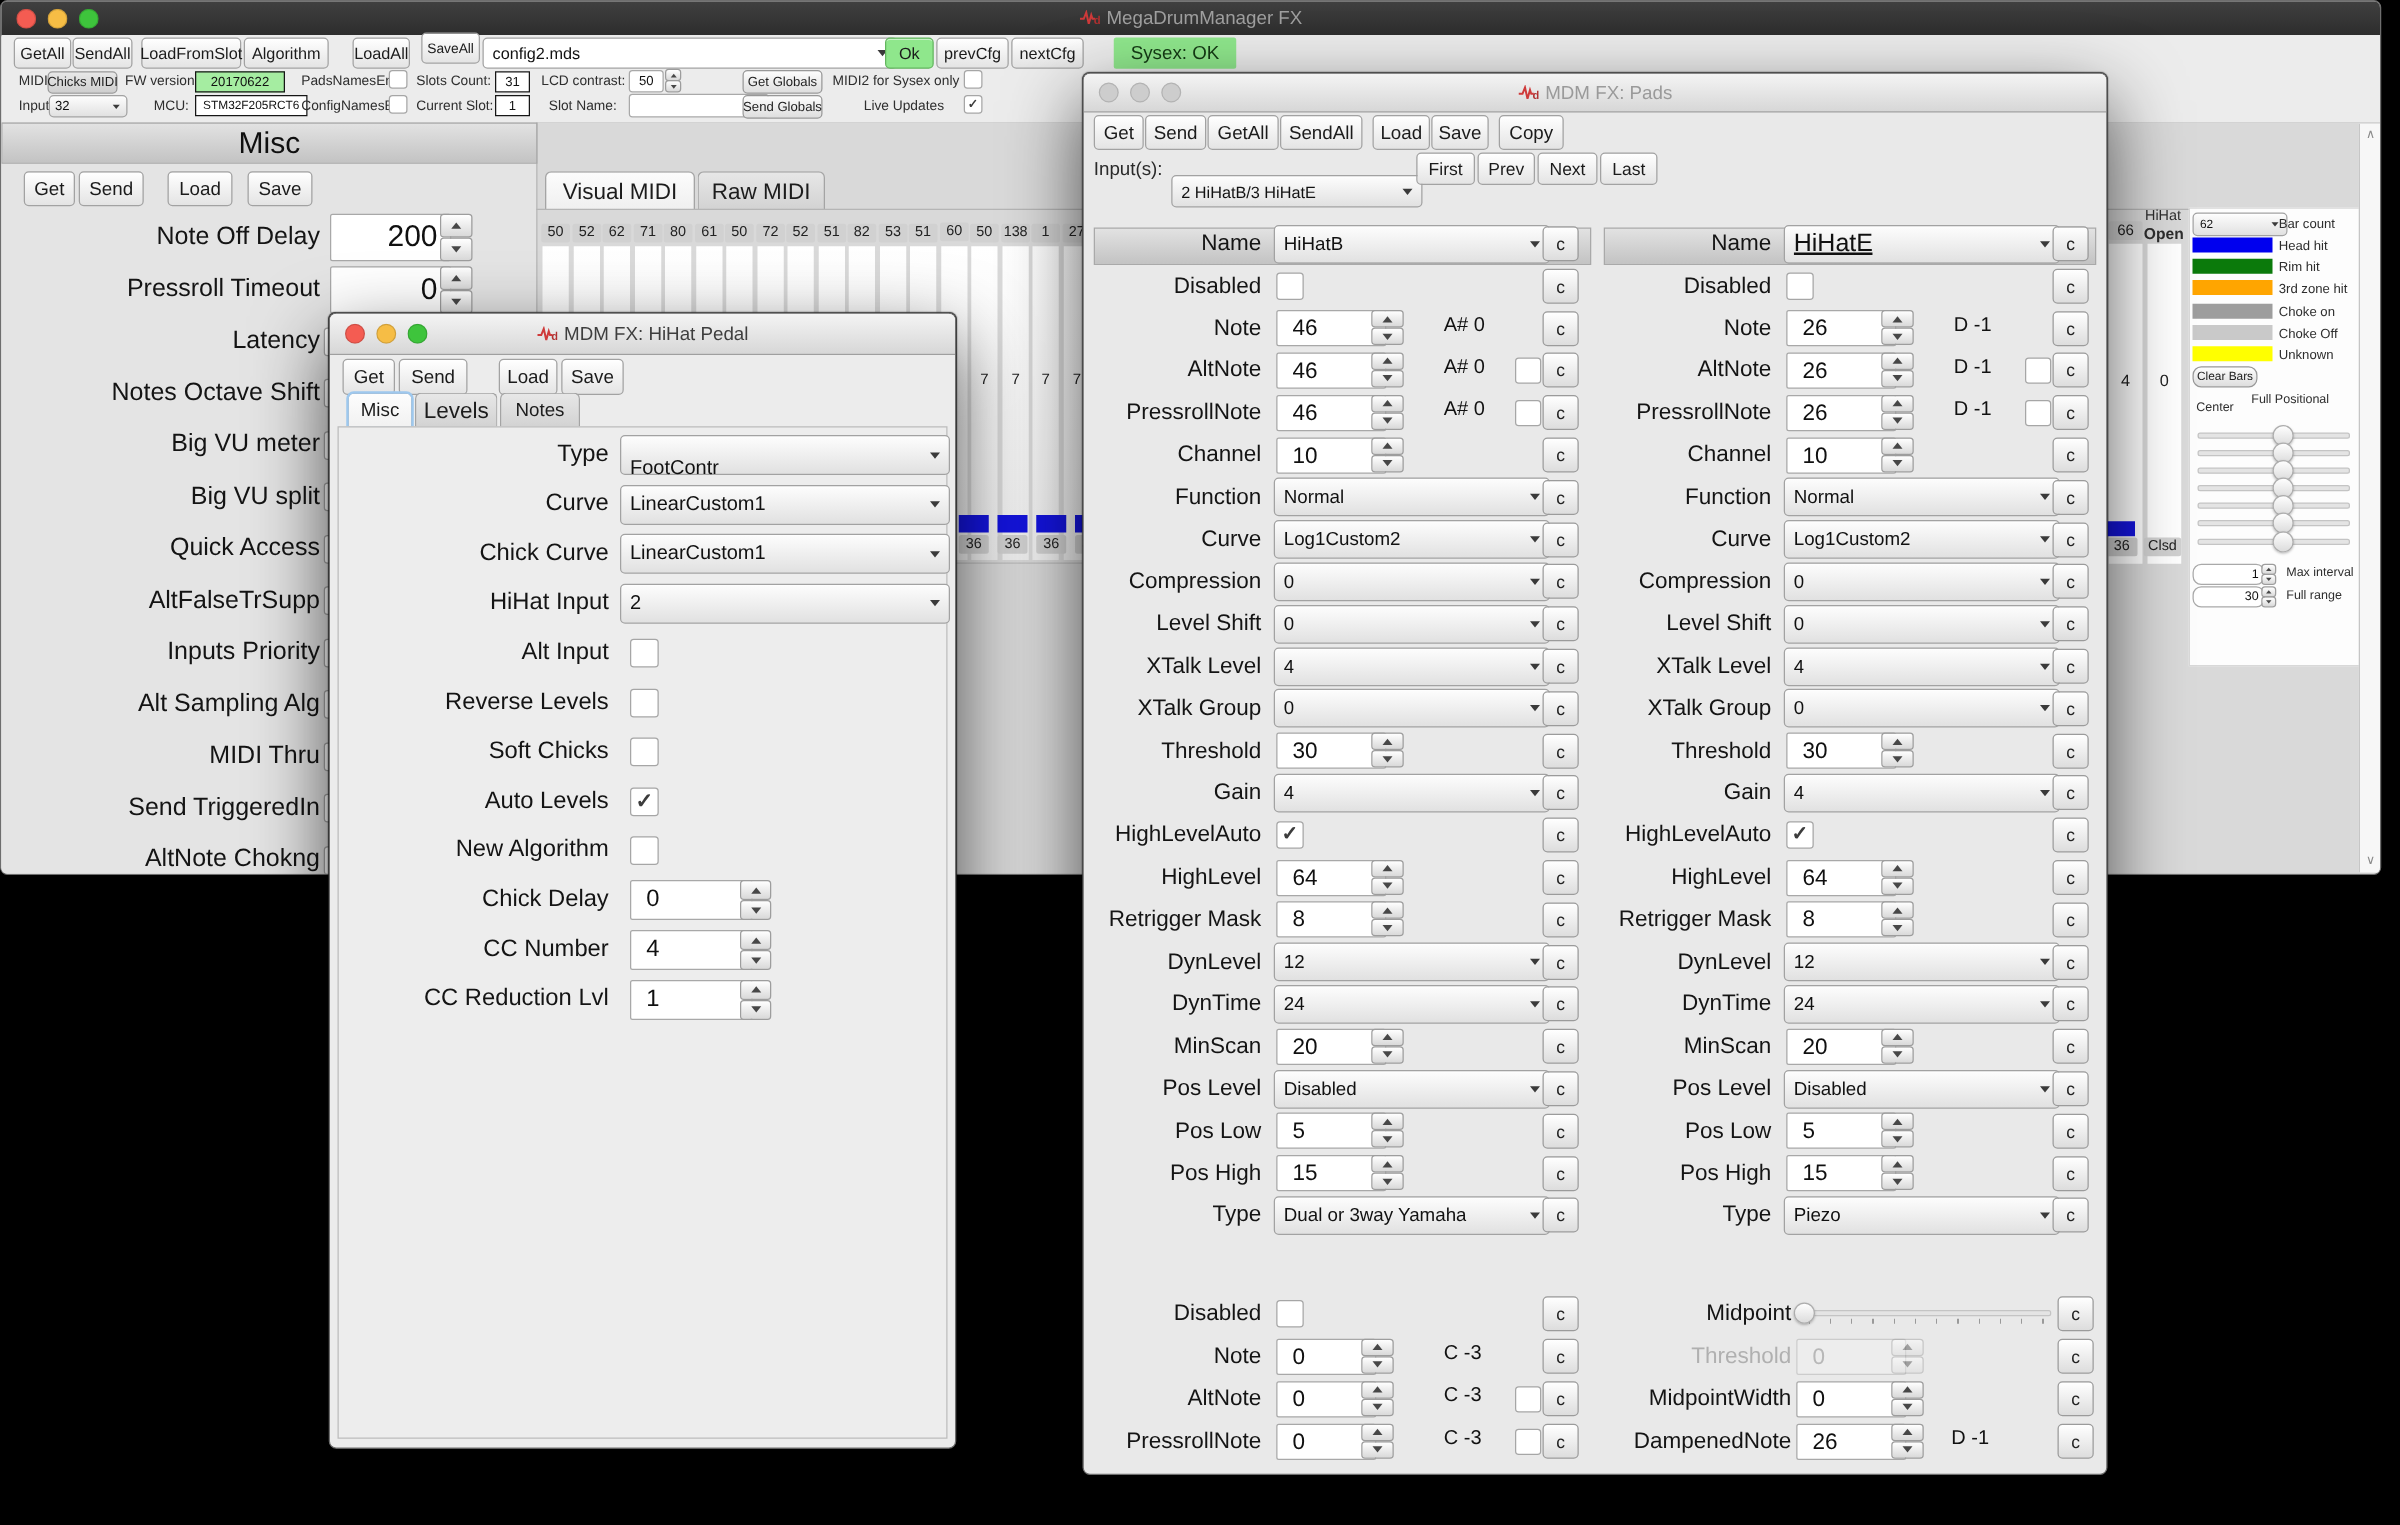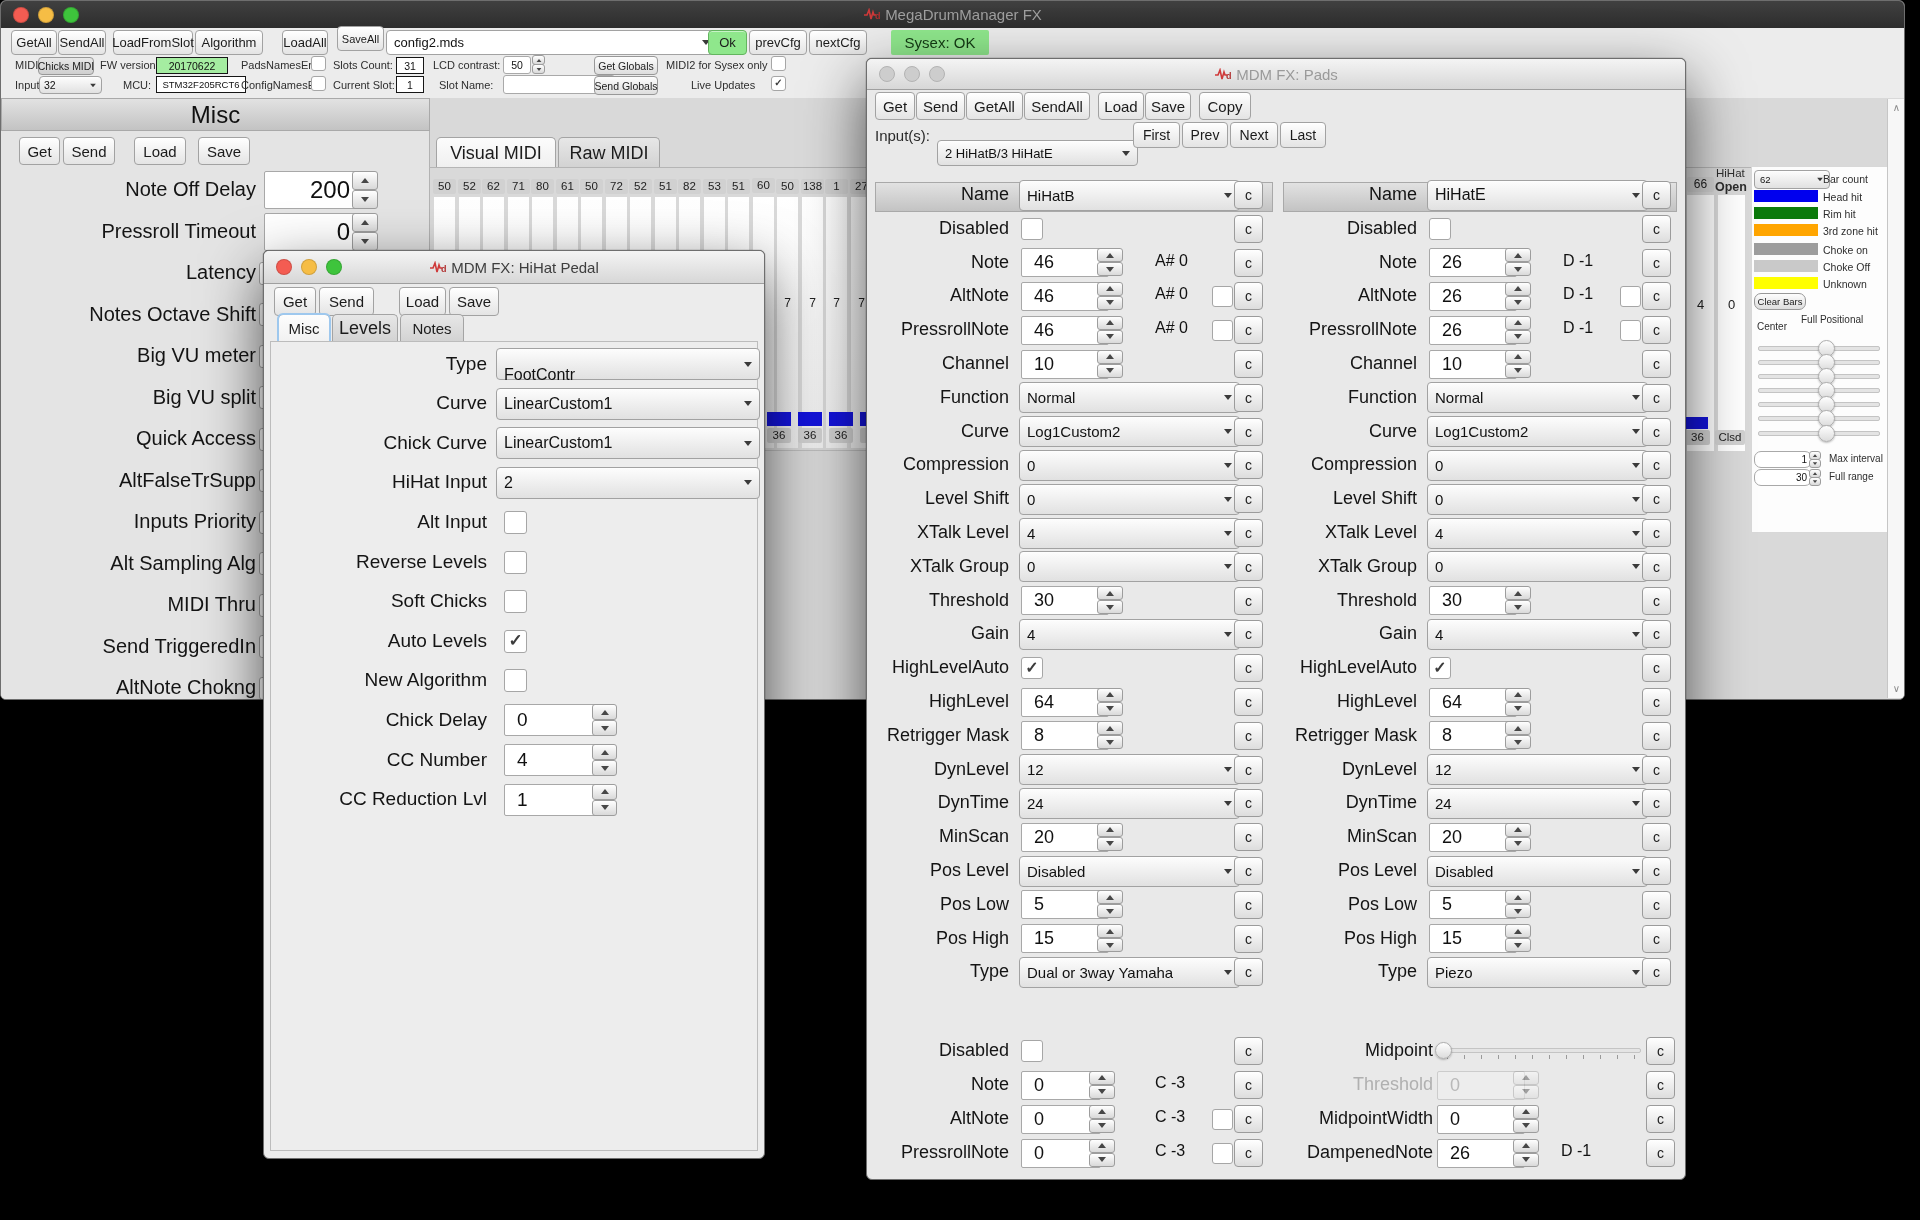--- a/index.html
+++ b/index.html
@@ -377,21 +377,21 @@
       <span>Rim/Edge</span>
     </div>
   <div class="rlabel" style="left: 8px; top: 126px; width: 134px; font-size: 18px;">Name</div>
       <div class="combo" style="left: 152px; top: 120.5px; width: 205px; height: 29px;">
         <div class="combo-text" style="font-size: 15px; position: static;">HiHatB</div>
         <div class="combo-arrow" style="position: static;"></div>
       </div>
       <div class="c-btn" style="left: 367px; top: 122px;">c</div>
       <div class="rlabel" style="left: 416px; top: 126px; width: 134px; font-size: 18px;">Name</div>
       <div class="combo" style="left: 560px; top: 120.5px; width: 205px; height: 29px;">
-        <div class="combo-text" style="font-size: 16px; position: static;">HiHatE</div>
+        <div class="combo-text" style="font-size: 20px; position: static; text-decoration: underline;">HiHatE</div>
         <div class="combo-arrow" style="position: static;"></div>
       </div>
       <div class="c-btn" style="left: 775px; top: 122px;">c</div>
       <div class="rlabel" style="left: 8px; top: 159.8px; width: 134px; font-size: 18px;">Disabled</div>
       <div class="checkbox" style="left: 154px; top: 158.8px; width: 20px; height: 20px; font-size: 16px;"></div>
       <div class="c-btn" style="left: 367px; top: 155.8px;">c</div>
       <div class="rlabel" style="left: 416px; top: 159.8px; width: 134px; font-size: 18px;">Disabled</div>
       <div class="checkbox" style="left: 562px; top: 158.8px; width: 20px; height: 20px; font-size: 16px;"></div>
       <div class="c-btn" style="left: 775px; top: 155.8px;">c</div>
       <div class="rlabel" style="left: 8px; top: 193.6px; width: 134px; font-size: 18px;">Note</div>

